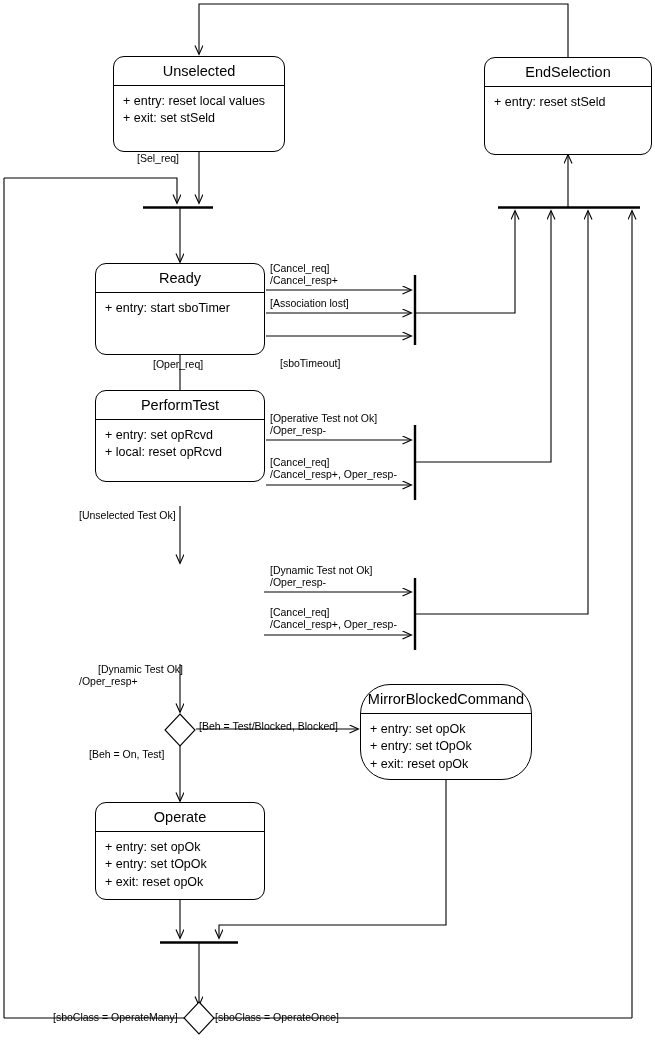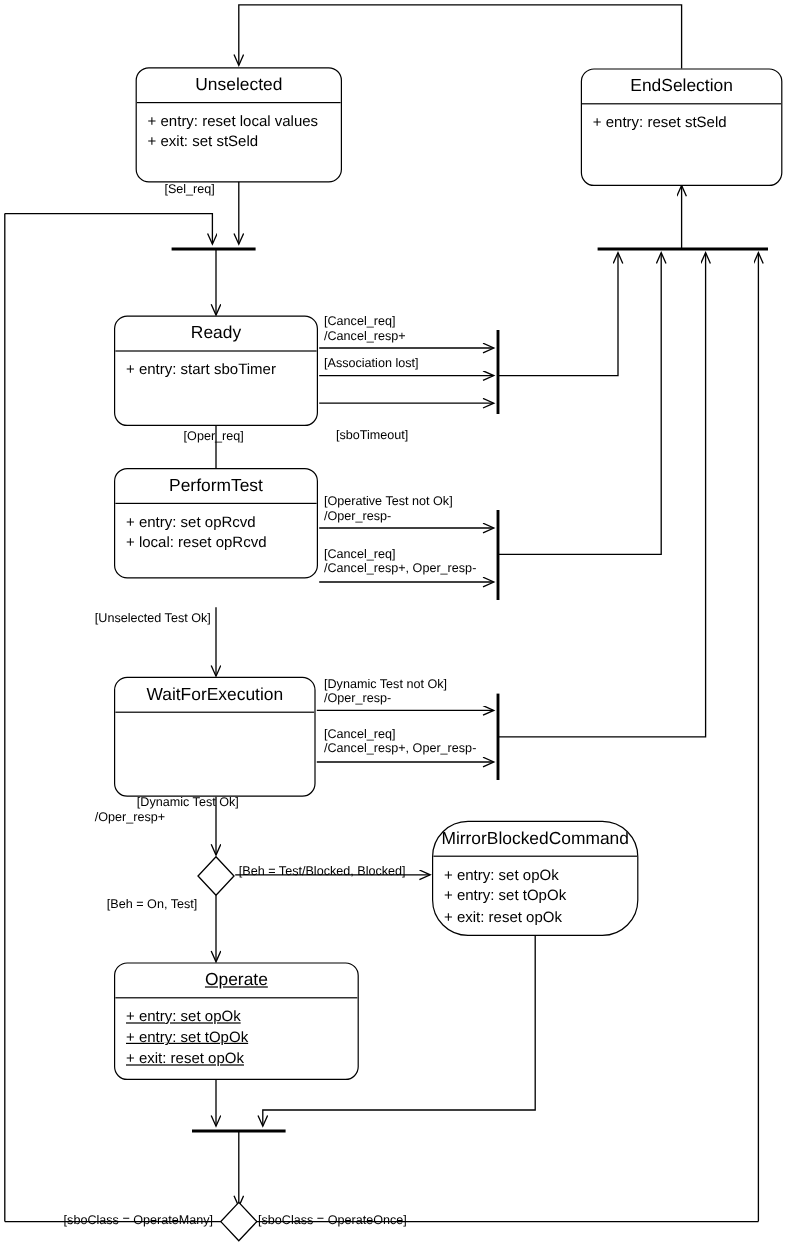--- a/index.html
+++ b/index.html
@@ -167,37 +167,32 @@
 
   <div class="state" style="left:95px; top:390px; width:170px; height:92px;">
     <div class="state-name">PerformTest</div>
     <div class="state-divider"></div>
     <div class="state-body">
       <div>+ entry: set opRcvd</div>
       <div>+ local: reset opRcvd</div>
     </div>
   </div>
 
-  <div class="state" style="left:95px; top:564px; width:168px; height:100px;">
-    <div class="state-name">WaitForExecution</div>
-    <div class="state-divider"></div>
-    <div class="state-body"></div>
-  </div>
 
   <div class="state" style="left:360px; top:684px; width:172px; height:96px;border-radius:30px;">
     <div class="state-name">MirrorBlockedCommand</div>
     <div class="state-divider"></div>
     <div class="state-body">
       <div>+ entry: set opOk</div>
       <div>+ entry: set tOpOk</div>
       <div>+ exit: reset opOk</div>
     </div>
   </div>
 
-  <div class="state" style="left:95px; top:802px; width:204px; height:98px;text-decoration:underline;">
+  <div class="state" style="left:95px; top:802px; width:170px; height:98px;">
     <div class="state-name">Operate</div>
     <div class="state-divider"></div>
     <div class="state-body">
       <div>+ entry: set opOk</div>
       <div>+ entry: set tOpOk</div>
       <div>+ exit: reset opOk</div>
     </div>
   </div>
 
   <div class="edge-label" style="left:137px; top:152px;">[Sel_req]</div>
@@ -218,21 +213,21 @@
   <div class="edge-label" style="left:270px; top:468px;">/Cancel_resp+, Oper_resp-</div>
 
   <div class="edge-label" style="left:79px; top:509px;">[Unselected Test Ok]</div>
 
   <div class="edge-label" style="left:270px; top:564px;">[Dynamic Test not Ok]</div>
   <div class="edge-label" style="left:270px; top:576px;">/Oper_resp-</div>
 
   <div class="edge-label" style="left:270px; top:606px;">[Cancel_req]</div>
   <div class="edge-label" style="left:270px; top:618px;">/Cancel_resp+, Oper_resp-</div>
 
-  <div class="edge-label" style="left:83px; top:663px;padding-left:31px;">[Dynamic Test Ok]</div>
+  <div class="edge-label" style="left:67px; top:663px;padding-left:31px;">[Dynamic Test Ok]</div>
   <div class="edge-label" style="left:79px; top:675px;">/Oper_resp+</div>
 
   <div class="edge-label" style="left:199px; top:720px;">[Beh = Test/Blocked, Blocked]</div>
 
   <div class="edge-label" style="left:89px; top:748px;">[Beh = On, Test]</div>
 
   <div class="edge-label" style="left:53px; top:1011px;">[sboClass = OperateMany]</div>
 
   <div class="edge-label" style="left:215px; top:1011px;">[sboClass = OperateOnce]</div>
 

